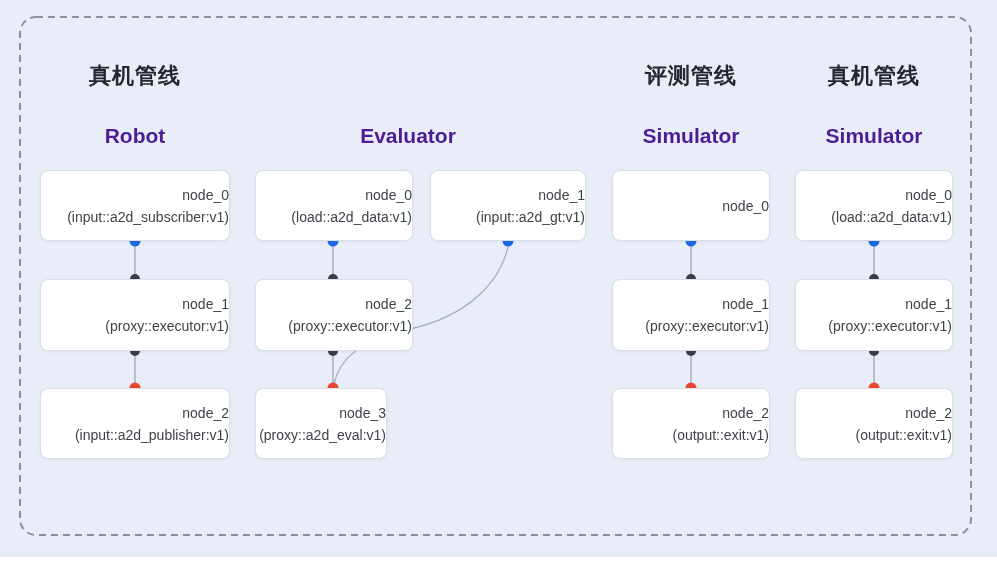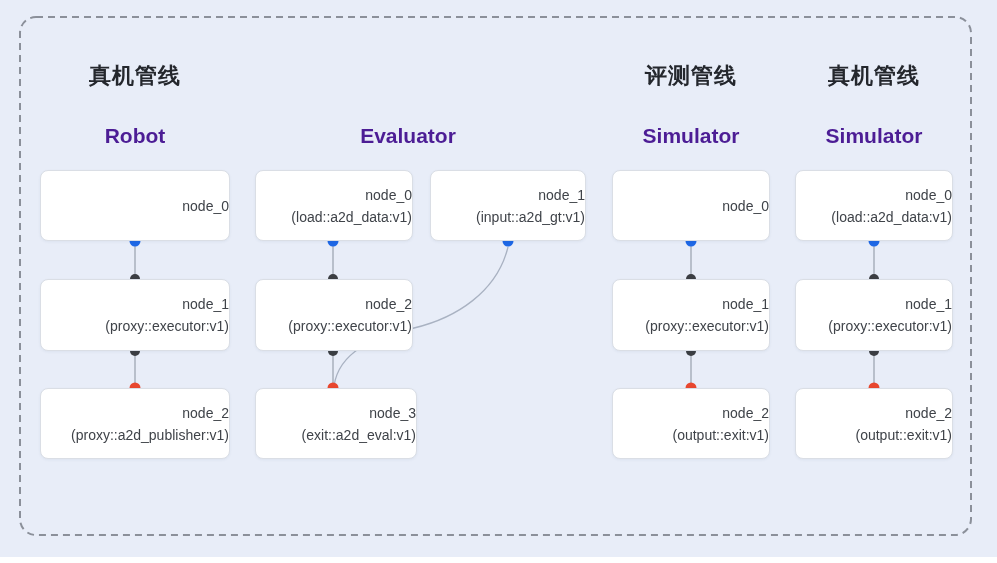--- a/index.html
+++ b/index.html
@@ -93,41 +93,42 @@
   <div class="title-zh" style="left:691px">评测管线</div>
   <div class="title-zh" style="left:874px">真机管线</div>
 
   <div class="title-en" style="left:135px">Robot</div>
   <div class="title-en" style="left:408px">Evaluator</div>
   <div class="title-en" style="left:691px">Simulator</div>
   <div class="title-en" style="left:874px">Simulator</div>
 
   <div class="node row1" style="left:40px;width:190px">
     <div class="nname">node_0</div>
+    <div class="nimpl">(input::a2d_subscriber:v1)</div>
   </div>
   <div class="node row2" style="left:40px;width:190px">
     <div class="nname">node_1</div>
     <div class="nimpl">(proxy::executor:v1)</div>
   </div>
   <div class="node row3" style="left:40px;width:190px">
     <div class="nname">node_2</div>
-    <div class="nimpl">(proxy::a2d_publisher:v1)</div>
+    <div class="nimpl">(input::a2d_publisher:v1)</div>
   </div>
 
   <div class="node row1" style="left:255px;width:158px">
     <div class="nname">node_0</div>
     <div class="nimpl">(load::a2d_data:v1)</div>
   </div>
   <div class="node row2" style="left:255px;width:158px">
     <div class="nname">node_2</div>
     <div class="nimpl">(proxy::executor:v1)</div>
   </div>
-  <div class="node row3" style="left:255px;width:162px">
+  <div class="node row3" style="left:255px;width:132px">
     <div class="nname">node_3</div>
-    <div class="nimpl">(exit::a2d_eval:v1)</div>
+    <div class="nimpl">(proxy::a2d_eval:v1)</div>
   </div>
 
   <div class="node row1" style="left:430px;width:156px">
     <div class="nname">node_1</div>
     <div class="nimpl">(input::a2d_gt:v1)</div>
   </div>
 
   <div class="node row1" style="left:612px;width:158px">
     <div class="nname">node_0</div>
   </div>

